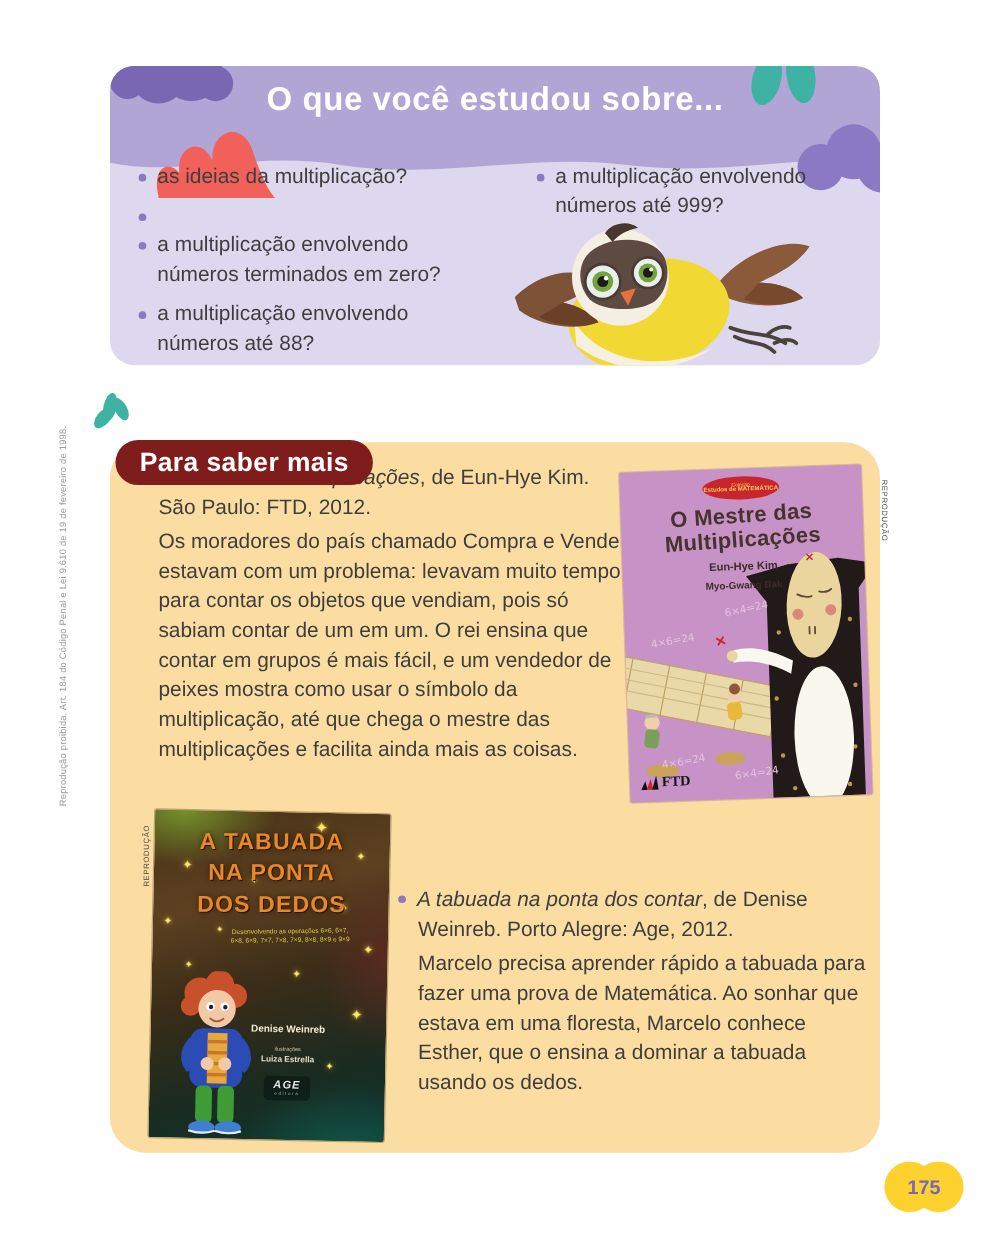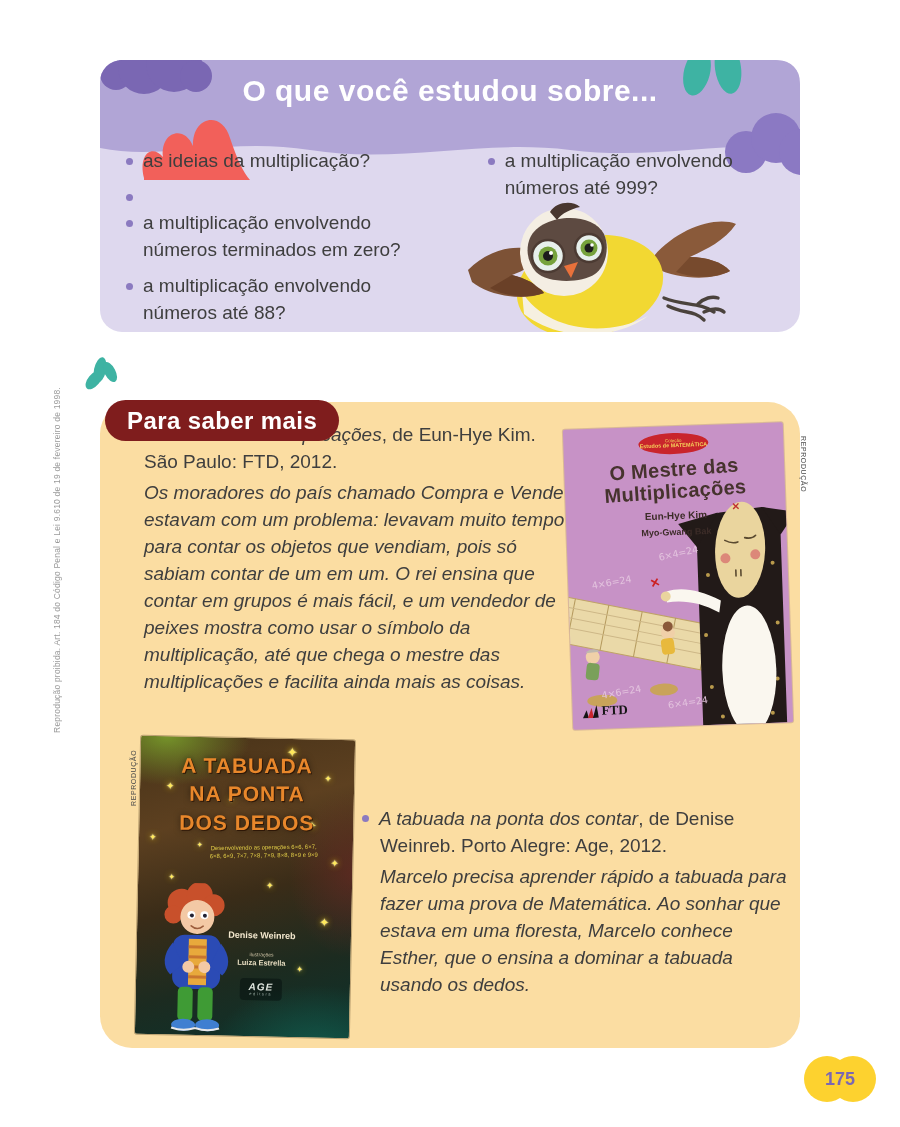--- a/index.html
+++ b/index.html
@@ -32,21 +32,21 @@
     color:#ffffff;letter-spacing:.4px;z-index:3;margin-top:20px;}
   .peach{position:absolute;left:100px;top:402px;width:700px;height:646px;background:#fbdda2;
     border-radius:32px;z-index:1;}
 
   .etext{position:absolute;font-size:19px;line-height:1.42;}
   .etext1{left:26px;top:20px;width:448px;}
   .etext2{left:262px;top:404px;width:430px;}
   .etitle{margin:0 0 4px 0;padding-left:18px;text-indent:-18px;}
   .etitle .dot2{display:inline-block;width:7px;height:7px;border-radius:50%;background:#8b7ac0;
     margin-right:10px;vertical-align:3px;}
-  .edesc{margin:0;padding-left:18px;font-style:italic;}
+  .edesc{margin:0;padding-left:18px;}
 
   .repro{position:absolute;font-size:7px;letter-spacing:.6px;color:#4a4a4a;white-space:nowrap;}
   .repro-r{left:707px;top:34px;transform:rotate(90deg);transform-origin:left top;}
   .repro-l{left:30px;top:404px;transform:rotate(-90deg);transform-origin:left top;}
 
   
   .book1{position:absolute;left:468px;top:24px;width:220px;height:300px;background:#c792c6;
     transform:rotate(-2deg);border-radius:2px;box-shadow:0 0 0 1px rgba(120,80,120,.25);overflow:hidden;}
   .b1-badge{position:absolute;left:50%;top:7px;transform:translateX(-50%);width:70px;height:21px;
     background:#c9252c;border-radius:50%;display:flex;flex-direction:column;align-items:center;

